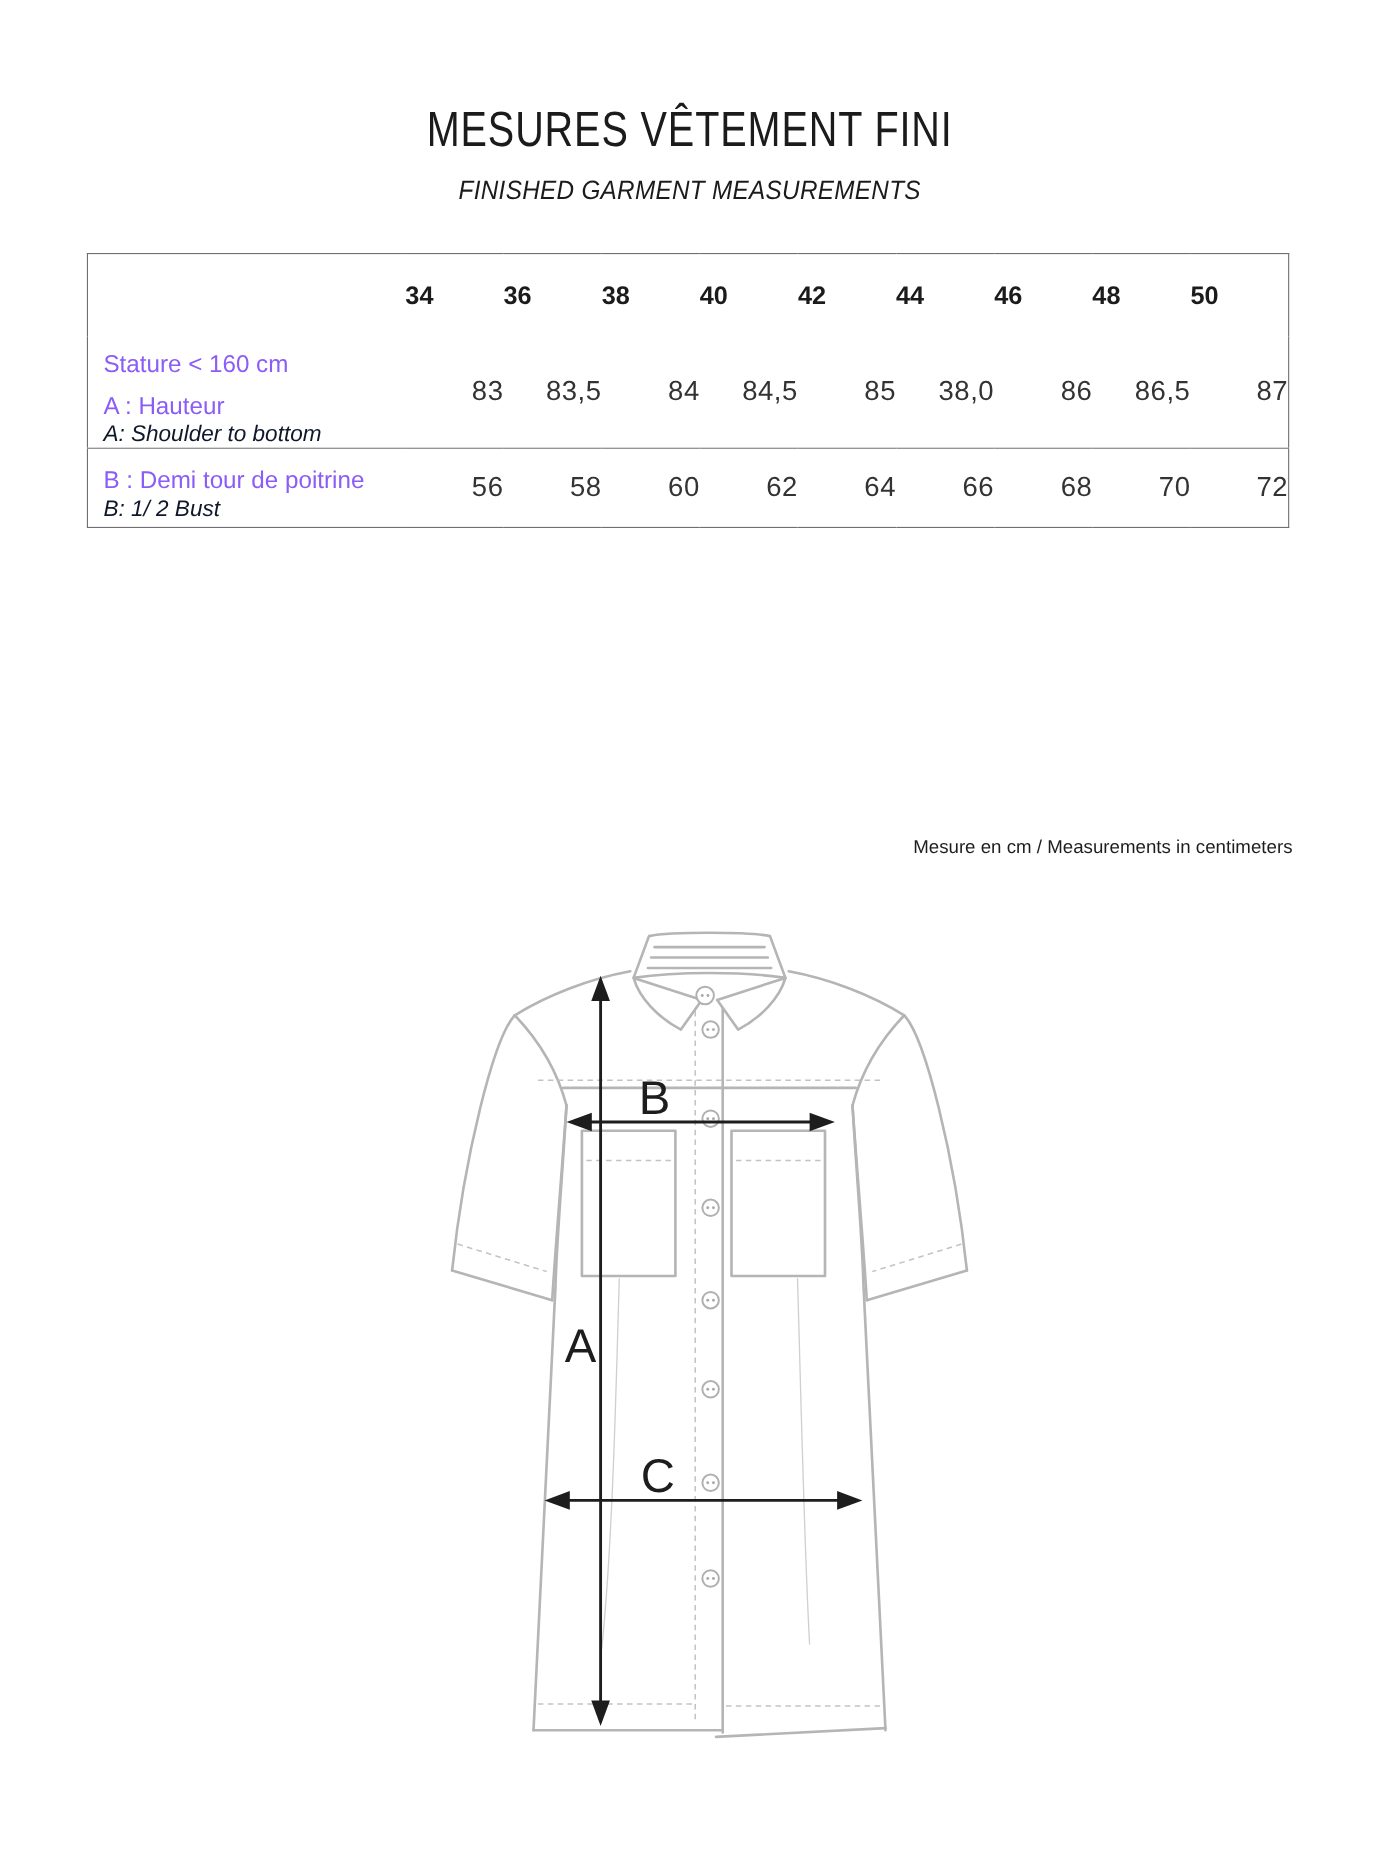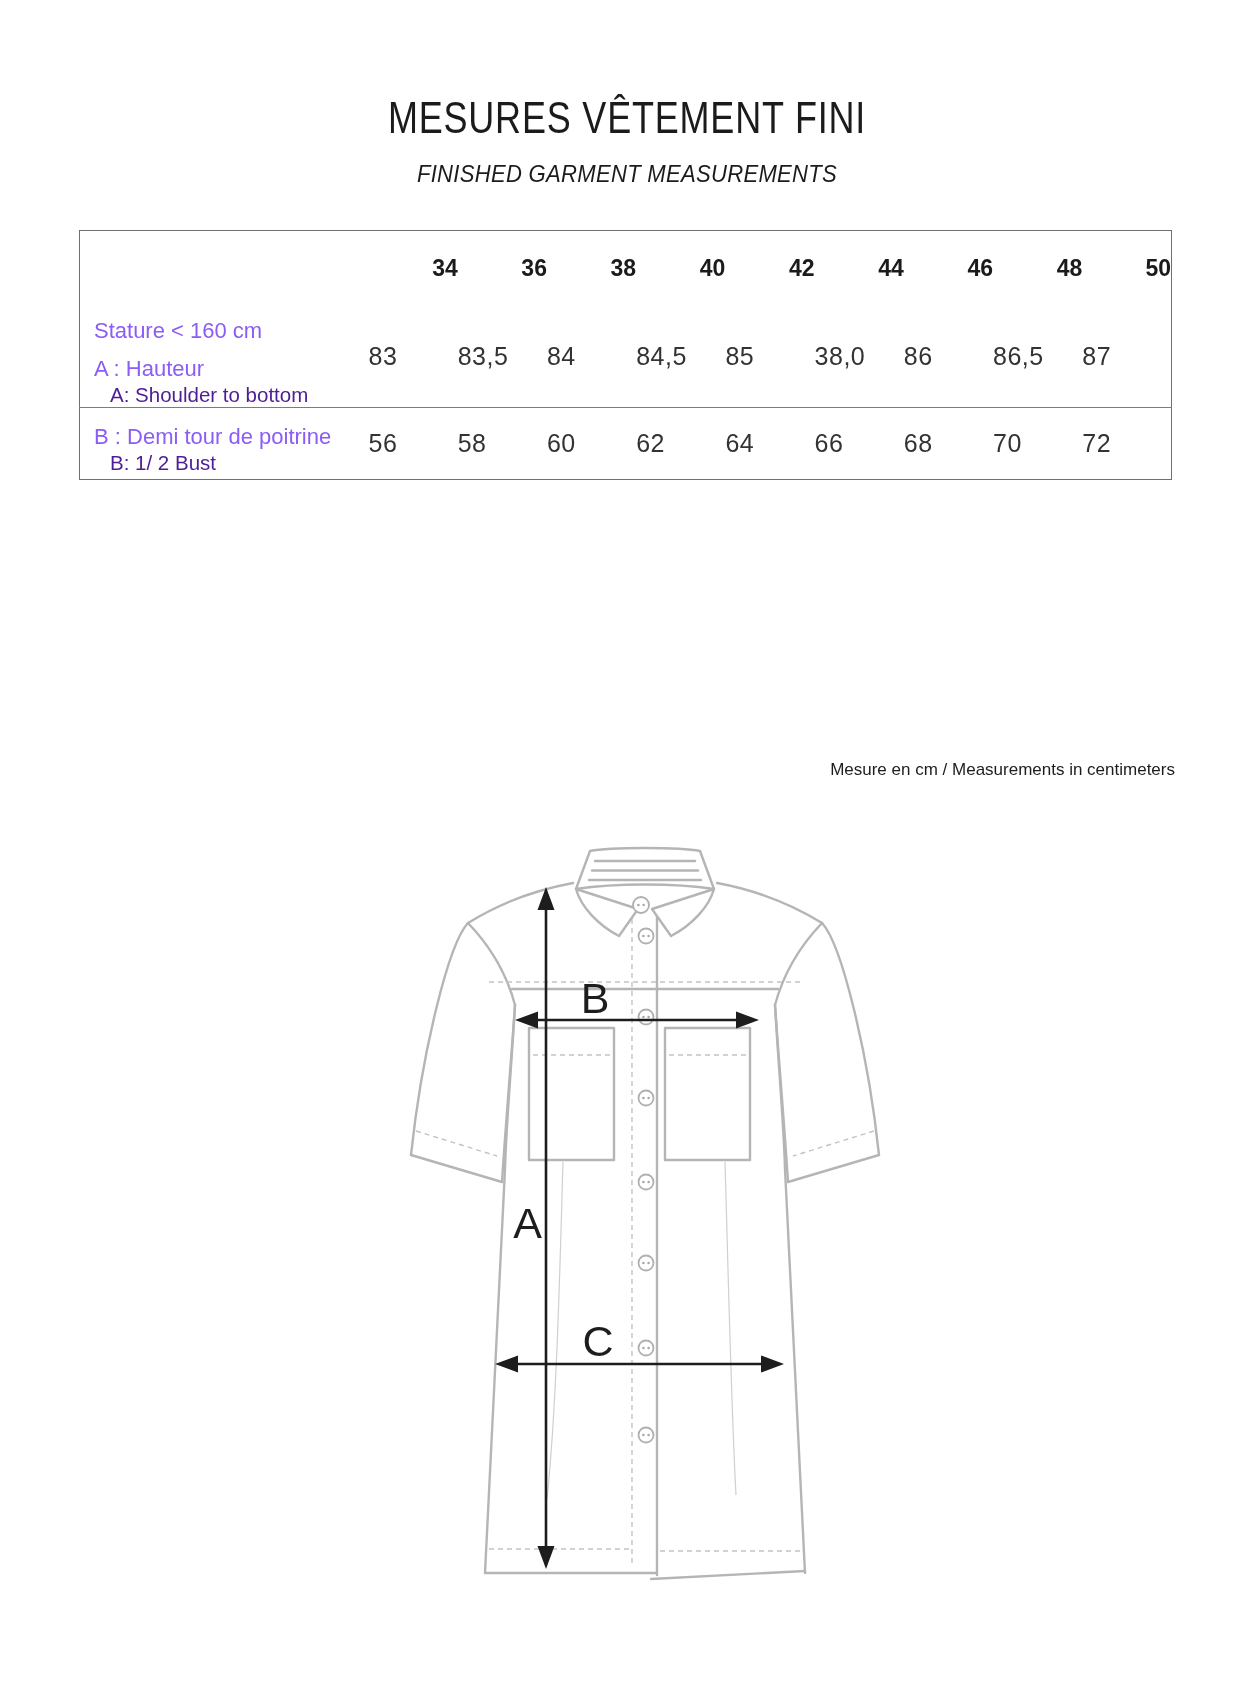--- a/index.html
+++ b/index.html
@@ -11,25 +11,25 @@
          font-size:24px;font-style:italic;letter-spacing:0.3px;transform:scaleX(0.92);color:#1b1b1b;}
 
   table.meas{position:absolute;top:230px;left:79px;width:1093px;border-collapse:collapse;
          table-layout:fixed;border:1.6px solid #6f6f6f;}
   table.meas tr{border-bottom:1.4px solid #7c7c7c;}
   table.meas tr:last-child{border-bottom:none;}
   tr.hdr{height:75px;}
   tr.rA{height:98px;}
   tr.rB{height:72px;}
   tr.rC{height:78px;}
-  th.size{font-size:23px;font-weight:bold;text-align:right;vertical-align:middle;color:#1b1b1b;padding:0;}
-  td.val{font-size:25px;font-weight:400;text-align:left;vertical-align:middle;color:#333333;letter-spacing:0.5px;padding:0;}
+  th.size{font-size:23px;font-weight:bold;text-align:left;vertical-align:middle;color:#1b1b1b;padding:0;}
+  td.val{font-size:25px;font-weight:400;text-align:right;vertical-align:middle;color:#333333;letter-spacing:0.5px;padding:0;}
   td.lbl{vertical-align:middle;padding:0 0 0 14px;}
   .l1{font-size:22px;line-height:26px;color:#8b5cf6;margin-top:12px;}
-  .l2{font-size:20.5px;line-height:25px;color:#4c1d95;margin-left:16px;}
+  .l2{font-size:20.5px;line-height:25px;font-style:italic;color:#0f172a;}
 
   .footnote{position:absolute;top:760px;left:12px;width:1163px;text-align:right;font-size:17px;color:#1d1d1d;}
 
   .diagram{position:absolute;top:783px;left:405px;width:480px;height:815px;}
   .sk{stroke:#b5b5b5;stroke-width:2.4;fill:none;stroke-linecap:round;stroke-linejoin:round;}
   .skf{stroke:#b5b5b5;stroke-width:2.4;fill:#ffffff;stroke-linejoin:round;}
   .dash{stroke:#c3c3c3;stroke-width:1.4;fill:none;stroke-dasharray:5,4;}
   .crease{stroke:#cfcfcf;stroke-width:1.2;fill:none;}
   .btn{stroke:#b0b0b0;stroke-width:1.8;fill:#ffffff;}
   .hole{fill:#a8a8a8;}

